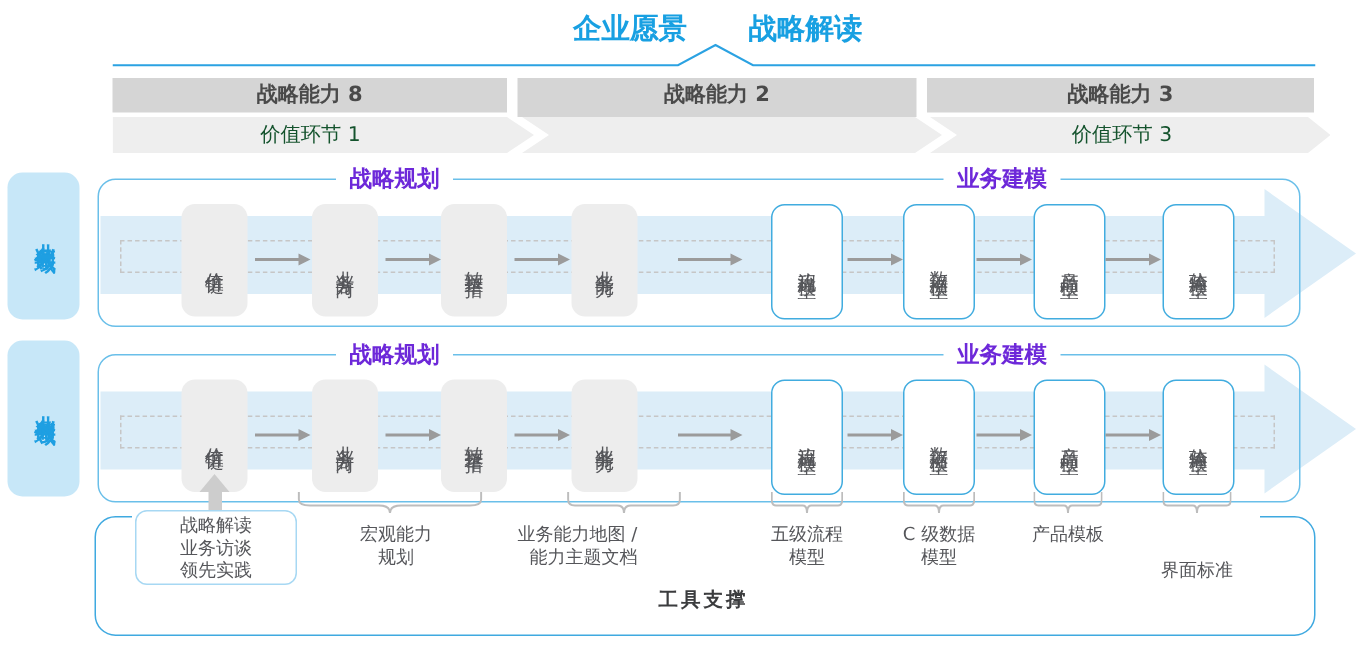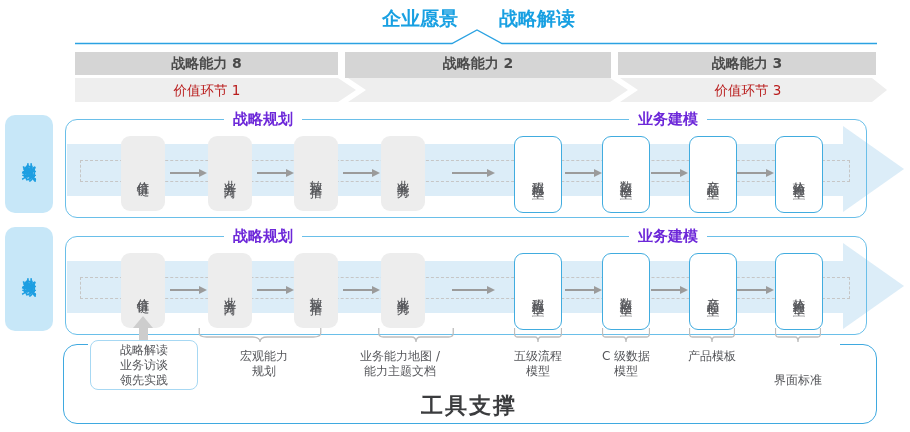--- a/index.html
+++ b/index.html
@@ -3,42 +3,42 @@
 <meta charset="utf-8">
 <style>
   html,body { margin:0; padding:0; background:#fff; }
   .stage { position:relative; width:910px; height:432px; background:#fff;
            font-family:"DejaVu Sans","Liberation Sans",sans-serif; overflow:hidden; }
   .abs { position:absolute; }
   .title { font-size:19px; font-weight:bold; color:#18A0E2; transform:translateX(-50%); white-space:nowrap; }
   .bar { background:#D5D5D5; color:#4A4A4A; font-size:14px; font-weight:600; text-align:center; line-height:23px; }
   .chev-band { background:#EEEEEE; clip-path:polygon(0 0, calc(100% - 15px) 0, 100% 50%, calc(100% - 15px) 100%, 0 100%); }
   .chev-sep { width:30px; height:24px; background:#fff; clip-path:polygon(0 0, 10px 0, 28px 12px, 10px 24px, 0 24px, 18px 12px); }
-  .chev-label { font-size:13.5px; color:#b91c1c; text-align:center; line-height:24px; transform:translateX(-50%); white-space:nowrap; }
+  .chev-label { font-size:13.5px; color:#14532d; text-align:center; line-height:24px; transform:translateX(-50%); white-space:nowrap; }
   .domain-label { width:48px; background:#C7E7F8; border-radius:10px; display:flex; align-items:center; justify-content:center;
                   color:#1E9FE2; font-weight:bold; font-size:14px; }
   .vtext { writing-mode:vertical-rl; text-orientation:mixed; letter-spacing:2px; line-height:1.1; }
   .band { background:#DCEDF8; }
   .ahead { width:0; height:0; border-top:43px solid transparent; border-bottom:43px solid transparent; border-left:61px solid #DCEDF8; }
   .panel { border:1.4px solid #6ABFE9; border-radius:12px; }
   .hdr { background:#fff; padding:0 9px; font-size:15px; font-weight:bold; color:#6d28d9;
          transform:translateX(-50%); white-space:nowrap; }
   .dashed { border:1px dashed #C6C6C6; }
   .gbox { background:#EDEDED; border-radius:9px; display:flex; align-items:center; justify-content:center;
           color:#55565A; font-size:12.5px; }
   .wbox { background:#fff; border:1.4px solid #41ACDF; border-radius:9px; display:flex; align-items:center; justify-content:center;
           color:#55565A; font-size:12.5px; }
   .carrow { height:2px; background:#9B9B9B; }
   .carrow:after { content:""; position:absolute; right:-7px; top:-3.5px; width:0; height:0;
                   border-left:8px solid #9B9B9B; border-top:4.5px solid transparent; border-bottom:4.5px solid transparent; }
   .note { font-size:12px; color:#55565A; text-align:center; line-height:1.25; transform:translateX(-50%); white-space:nowrap; }
   .note-box { border:1.2px solid #A7D8F3; border-radius:8px; background:#fff; display:flex; flex-direction:column;
               align-items:center; justify-content:center; font-size:12px; color:#55565A; line-height:1.25; }
   .footer-box { border:1.4px solid #3FA9E0; border-radius:14px; }
-  .footer-label { font-size:22px; font-weight:bold; color:#3B3C3E; text-align:center; letter-spacing:2px; }
+  .footer-label { font-size:13px; font-weight:bold; color:#3B3C3E; text-align:center; letter-spacing:2px; }
   .cover { background:#fff; }
   .uarr-head { width:0; height:0; border-left:10px solid transparent; border-right:10px solid transparent; border-bottom:12px solid #CDCDCD; }
   .uarr-shaft { background:#CDCDCD; }
   svg { display:block; }
 </style>
 </head>
 <body>
 
 <div class="stage">
 
@@ -183,21 +183,21 @@
     <path d="M1,0 L1,5 Q1,9 7,9 L44,9 Q50,9 50,14 Q50,9 56,9 L93,9 Q99,9 99,5 L99,0" fill="none" stroke="#BDBDBD" stroke-width="1.3" vector-effect="non-scaling-stroke"></path>
   </svg>
   <svg class="abs" style="left:775px; top:328px;" width="46" height="14" viewBox="0 0 100 14" preserveAspectRatio="none">
     <path d="M1,0 L1,5 Q1,9 7,9 L44,9 Q50,9 50,14 Q50,9 56,9 L93,9 Q99,9 99,5 L99,0" fill="none" stroke="#BDBDBD" stroke-width="1.3" vector-effect="non-scaling-stroke"></path>
   </svg>
 
   <div class="abs note" style="left:264px; top:349px;">
     <div>宏观能力</div>
     <div>规划</div>
   </div>
-  <div class="abs note" style="left:400px; top:349px;">
+  <div class="abs note" style="left:385px; top:349px;text-align:right;">
     <div>业务能力地图 /</div>
     <div>能力主题文档</div>
   </div>
   <div class="abs note" style="left:538px; top:349px;">
     <div>五级流程</div>
     <div>模型</div>
   </div>
   <div class="abs note" style="left:626px; top:349px;">
     <div>C 级数据</div>
     <div>模型</div>

